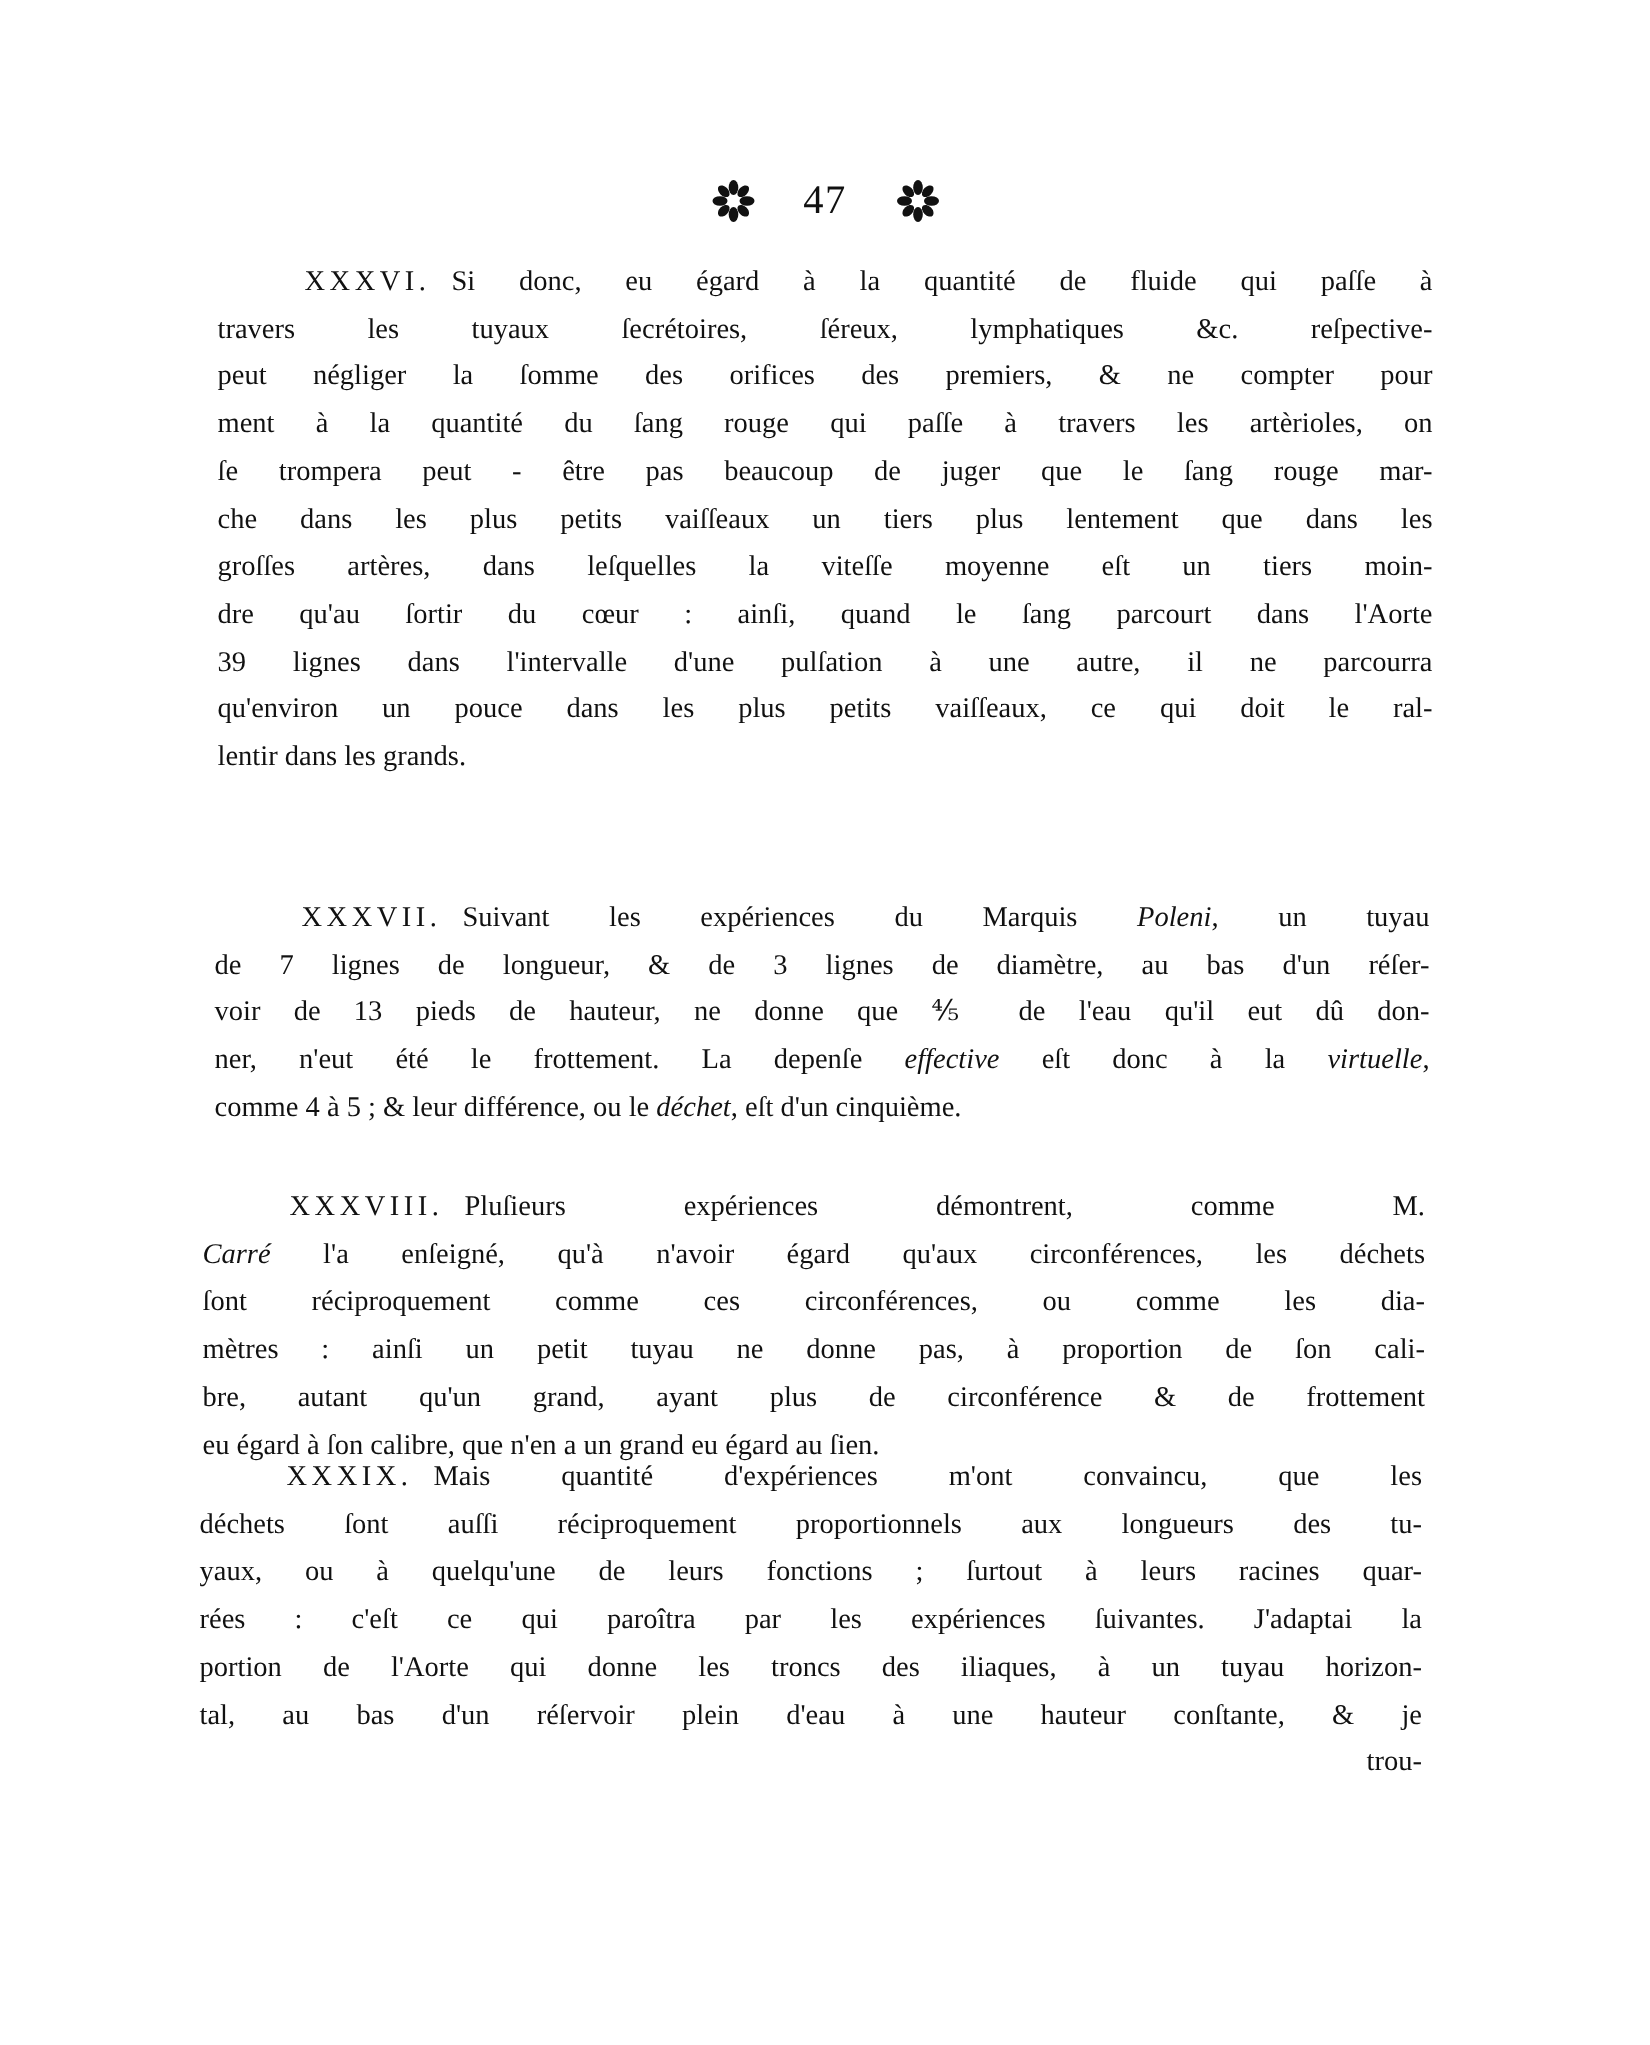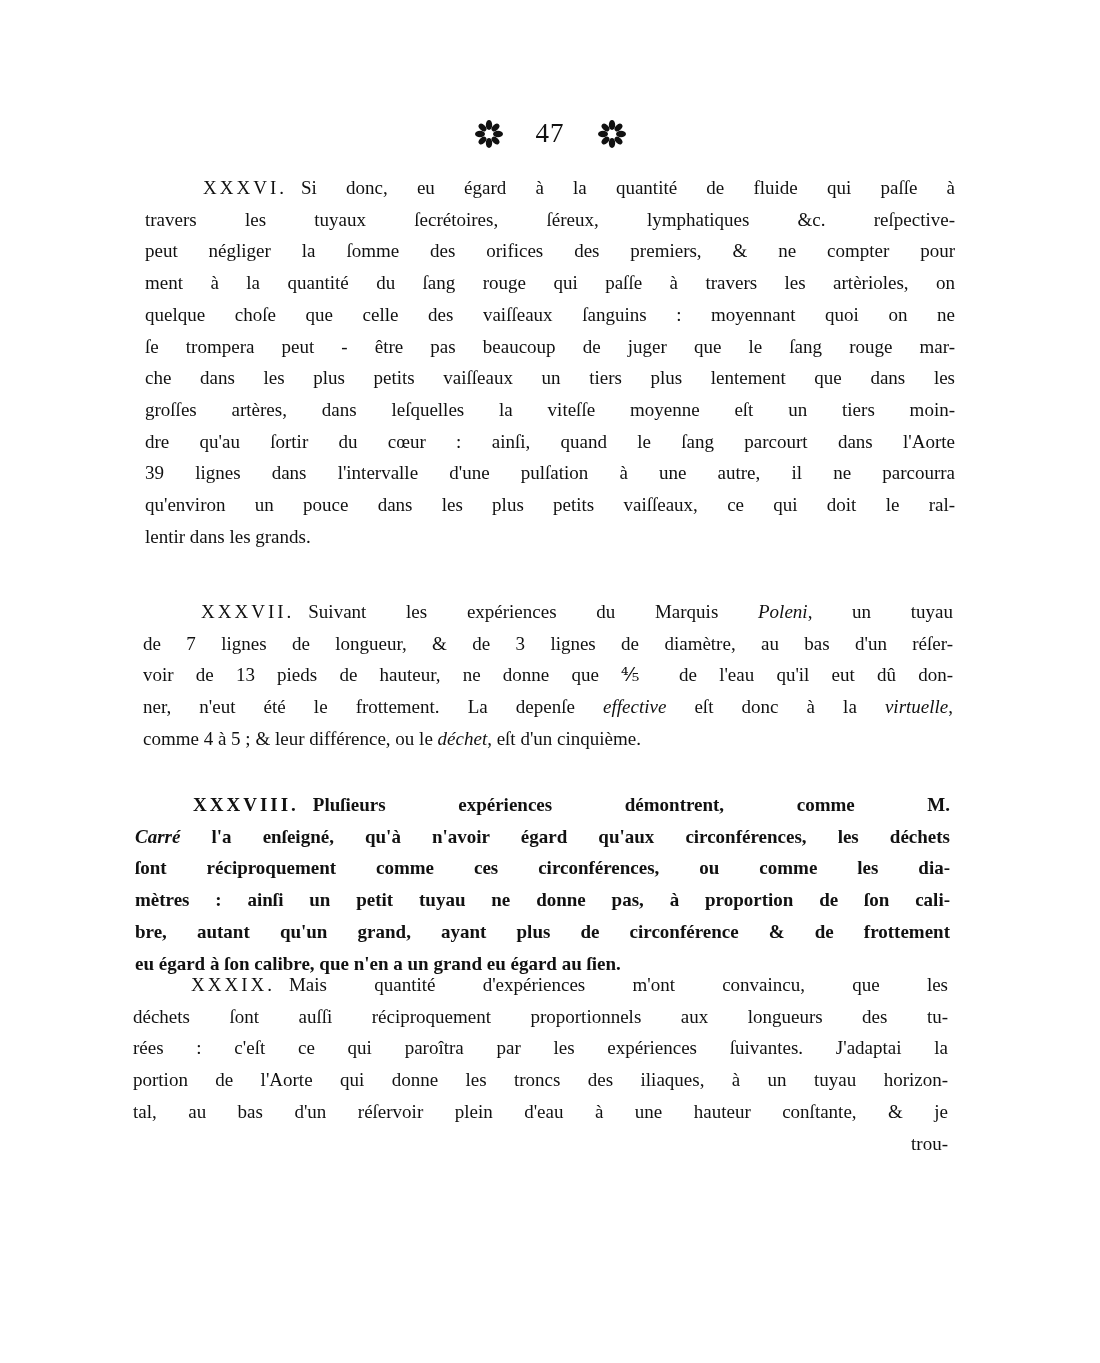--- a/index.html
+++ b/index.html
@@ -20,21 +20,21 @@
     text-align: justify;
   }
   .line { display: block; white-space: nowrap; text-align-last: justify; text-align: justify; }
   .line.last { text-align-last: left; }
   .line.right { text-align: left; text-align-last: right; }
   .indent { padding-left: 58px; }
   .sec { letter-spacing: 3px; margin-right: 14px; }
   em { font-style: italic; }
   #p36 { top: 172px; }
   #p37 { top: 596px; left: 143px; }
-  #p38 { top: 789px; left: 135px; width: 815px; font-weight: bold; }
+  #p38 { top: 789px; left: 135px; width: 815px; }
   #p39 { top: 969px; left: 133px; width: 815px; }
 </style>
 </head>
 <body>
 
 <div class="header">
   <svg class="ornament" viewBox="0 0 30 30">
     <g fill="#111">
       <ellipse cx="15" cy="6" rx="3.2" ry="5"></ellipse>
       <ellipse cx="15" cy="24" rx="3.2" ry="5"></ellipse>
@@ -61,21 +61,20 @@
     </g>
     <circle cx="15" cy="15" r="3.4" fill="#fff"></circle>
   </svg>
 </div>
 
 <div class="para" id="p36">
   <span class="line indent"><span class="sec">XXXVI.</span><span>Si donc, eu égard à la quantité de fluide qui paſſe à</span></span>
   <span class="line">travers les tuyaux ſecrétoires, ſéreux, lymphatiques &amp;c. reſpective-</span>
   <span class="line">peut négliger la ſomme des orifices des premiers, &amp; ne compter pour</span>
   <span class="line">ment à la quantité du ſang rouge qui paſſe à travers les artèrioles, on</span>
-  <span class="line">quelque choſe que celle des vaiſſeaux ſanguins : moyennant quoi on ne</span>
   <span class="line">ſe trompera peut - être pas beaucoup de juger que le ſang rouge mar-</span>
   <span class="line">che dans les plus petits vaiſſeaux un tiers plus lentement que dans les</span>
   <span class="line">groſſes artères, dans leſquelles la viteſſe moyenne eſt un tiers moin-</span>
   <span class="line">dre qu'au ſortir du cœur : ainſi, quand le ſang parcourt dans l'Aorte</span>
   <span class="line">39 lignes dans l'intervalle d'une pulſation à une autre, il ne parcourra</span>
   <span class="line">qu'environ un pouce dans les plus petits vaiſſeaux, ce qui doit le ral-</span>
   <span class="line last">lentir dans les grands.</span>
 </div>
 
 <div class="para" id="p37">
@@ -91,17 +90,18 @@
   <span class="line"><em>Carré</em><span> l'a enſeigné, qu'à n'avoir égard qu'aux circonférences, les déchets</span></span>
   <span class="line">ſont réciproquement comme ces circonférences, ou comme les dia-</span>
   <span class="line">mètres : ainſi un petit tuyau ne donne pas, à proportion de ſon cali-</span>
   <span class="line">bre, autant qu'un grand, ayant plus de circonférence &amp; de frottement</span>
   <span class="line last">eu égard à ſon calibre, que n'en a un grand eu égard au ſien.</span>
 </div>
 
 <div class="para" id="p39">
   <span class="line indent"><span class="sec">XXXIX.</span><span>Mais quantité d'expériences m'ont convaincu, que les</span></span>
   <span class="line">déchets ſont auſſi réciproquement proportionnels aux longueurs des tu-</span>
+  <span class="line">yaux, ou à quelqu'une de leurs fonctions ; ſurtout à leurs racines quar-</span>
   <span class="line">rées : c'eſt ce qui paroîtra par les expériences ſuivantes. J'adaptai la</span>
   <span class="line">portion de l'Aorte qui donne les troncs des iliaques, à un tuyau horizon-</span>
   <span class="line">tal, au bas d'un réſervoir plein d'eau à une hauteur conſtante, &amp; je</span>
   <span class="line right">trou-</span>
 </div>
 
 </body></html>

